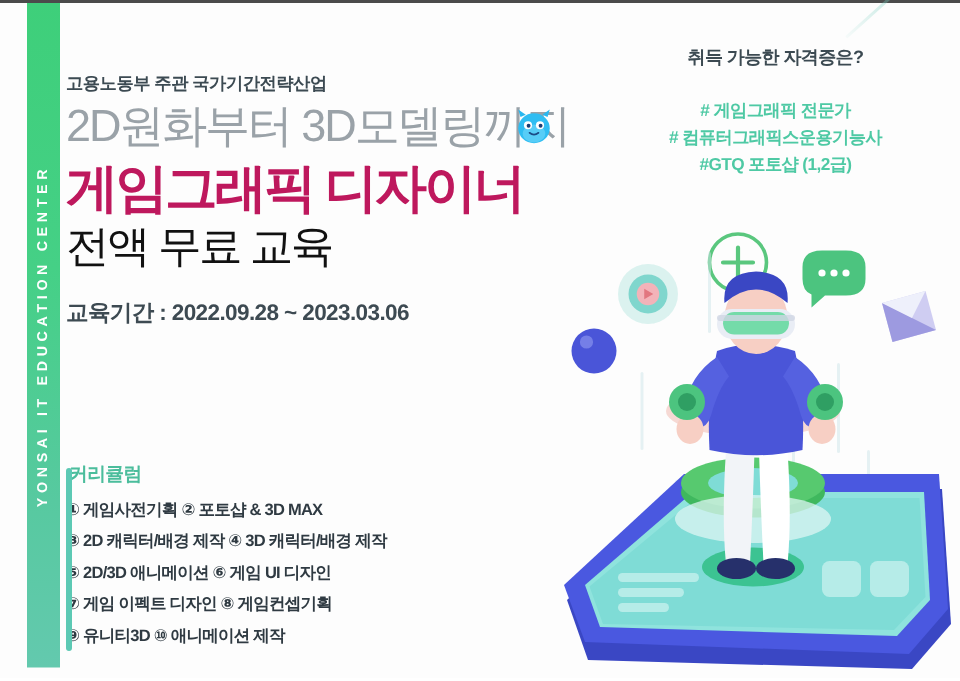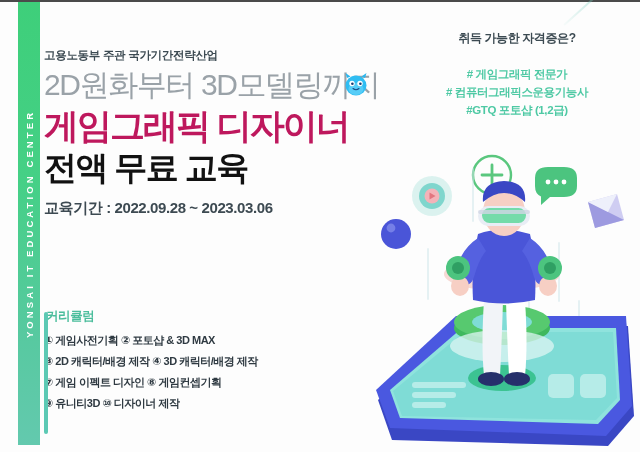--- a/index.html
+++ b/index.html
@@ -51,21 +51,21 @@
     font-size:30px;font-weight:400;color:#9aa2a8;letter-spacing:-1.4px;
     white-space:nowrap;line-height:1;
   }
   .head-green{
     position:absolute;left:44px;top:108px;
     font-size:35px;font-weight:800;color:#be185d;letter-spacing:-2px;
     white-space:nowrap;line-height:1;
   }
   .head-black{
     position:absolute;left:44px;top:151px;
-    font-size:33px;font-weight:700;color:#111111;letter-spacing:-1.6px;
+    font-size:29px;font-weight:400;color:#111111;letter-spacing:-1.6px;
     white-space:nowrap;line-height:1;
   }
   .period{
     position:absolute;left:44px;top:199px;
     font-size:15px;font-weight:700;color:#3d4a52;letter-spacing:-.4px;
     white-space:nowrap;
   }
 
   
   .mascot{position:absolute;left:342px;top:72px;width:28px;height:26px;}
@@ -144,22 +144,23 @@
     <div class="tag"># 게임그래픽 전문가</div>
     <div class="tag"># 컴퓨터그래픽스운용기능사</div>
     <div class="tag">#GTQ 포토샵 (1,2급)</div>
   </div>
 
   <div class="curric">
     <div class="curric-bar"></div>
     <div class="curric-title">커리큘럼</div>
     <div class="curric-row">① 게임사전기획  ② 포토샵 &amp; 3D MAX</div>
     <div class="curric-row">③ 2D 캐릭터/배경 제작  ④ 3D 캐릭터/배경 제작</div>
+    <div class="curric-row">⑤ 2D/3D 애니메이션  ⑥ 게임 UI 디자인</div>
     <div class="curric-row">⑦ 게임 이펙트 디자인  ⑧ 게임컨셉기획</div>
-    <div class="curric-row">⑨ 유니티3D  ⑩ 디자이너 제작</div>
+    <div class="curric-row">⑨ 유니티3D  ⑩ 애니메이션 제작</div>
   </div>
 
   <div class="illo">
     <svg viewBox="0 0 268 304">
 
       <g>
         <circle cx="60" cy="46" r="20" fill="#bfe9e4" opacity=".55"></circle>
         <circle cx="60" cy="46" r="13" fill="#7fd6cd"></circle>
         <circle cx="60" cy="46" r="7.5" fill="#f3b3b9"></circle>
         <path d="M57.5 42.5 L63.5 46 L57.5 49.5 Z" fill="#e2767f"></path>

